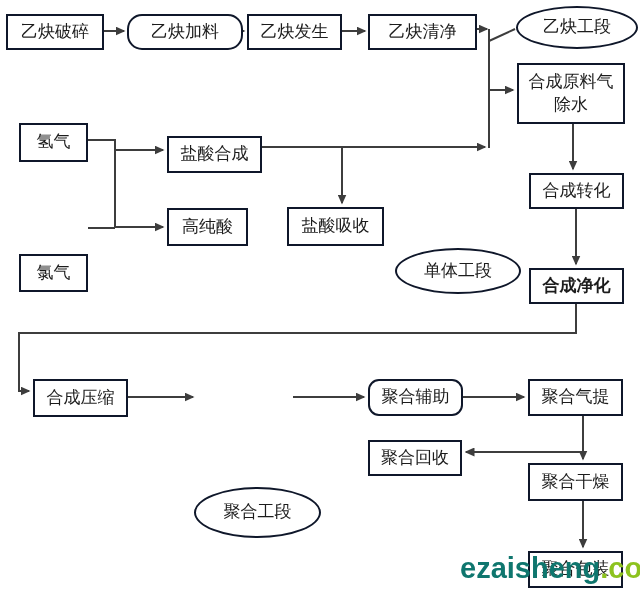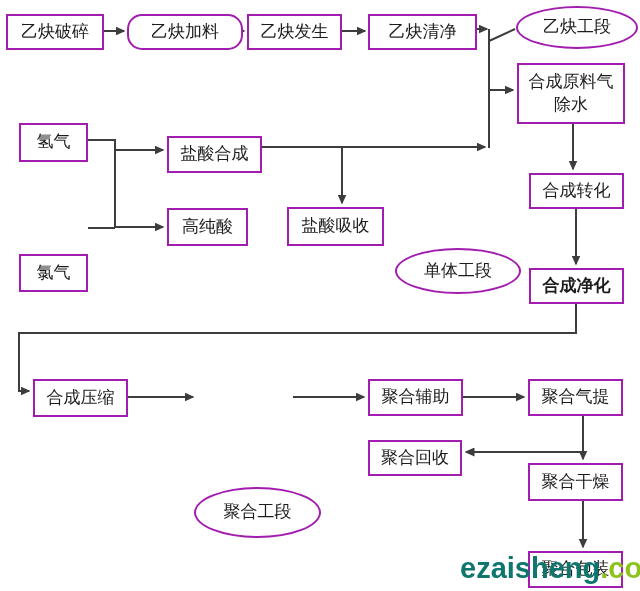--- a/index.html
+++ b/index.html
@@ -2,21 +2,21 @@
 <html><head>
 <meta charset="utf-8">
 <style>
   html,body{margin:0;padding:0;background:#ffffff;}
   #canvas{
     position:relative;width:640px;height:591px;background:#ffffff;
     font-family:"Liberation Sans","DejaVu Sans",sans-serif;overflow:hidden;
   }
   #wires{position:absolute;left:0;top:0;z-index:1;}
   .box{
-    position:absolute;box-sizing:border-box;border:2px solid #a21caf;background:#ffffff;
+    position:absolute;box-sizing:border-box;border:2px solid #0f172a;background:#ffffff;
     display:flex;align-items:center;justify-content:center;text-align:center;
     font-size:17px;line-height:1.3;color:#1c1c1c;z-index:2;padding:14px 2px;
   }
   .ellipse{border-radius:50%;}
   .watermark{
     position:absolute;left:460px;top:552px;z-index:5;
     font-size:29px;font-weight:bold;letter-spacing:0px;white-space:nowrap;
   }
 </style>
 </head>
@@ -66,21 +66,21 @@
   <div class="box" style="left:529px;top:173px;width:95px;height:36px;">合成转化</div>
   <div class="box" style="left:529px;top:268px;width:95px;height:36px;font-weight:bold;">合成净化</div>
 
   <div class="box" style="left:19px;top:123px;width:69px;height:39px;">氢气</div>
   <div class="box" style="left:19px;top:210px;width:69px;height:38px;margin-top:44px;">氯气</div>
   <div class="box" style="left:167px;top:136px;width:95px;height:37px;">盐酸合成</div>
   <div class="box" style="left:167px;top:208px;width:81px;height:38px;">高纯酸</div>
   <div class="box" style="left:287px;top:207px;width:97px;height:39px;">盐酸吸收</div>
 
   <div class="box" style="left:33px;top:379px;width:95px;height:38px;">合成压缩</div>
-  <div class="box" style="left:368px;top:379px;width:95px;height:37px;">聚合辅助</div>
+  <div class="box" style="left:368px;top:379px;width:95px;height:37px;border-radius:11px;">聚合辅助</div>
   <div class="box" style="left:528px;top:379px;width:95px;height:37px;">聚合气提</div>
   <div class="box" style="left:368px;top:440px;width:94px;height:36px;">聚合回收</div>
   <div class="box" style="left:528px;top:463px;width:95px;height:38px;">聚合干燥</div>
   <div class="box" style="left:528px;top:551px;width:95px;height:37px;">聚合包装</div>
 
   <div class="box ellipse" style="left:516px;top:6px;width:122px;height:43px;">乙炔工段</div>
   <div class="box ellipse" style="left:395px;top:248px;width:126px;height:46px;">单体工段</div>
   <div class="box ellipse" style="left:194px;top:487px;width:127px;height:51px;">聚合工段</div>
 
   <div class="watermark">

